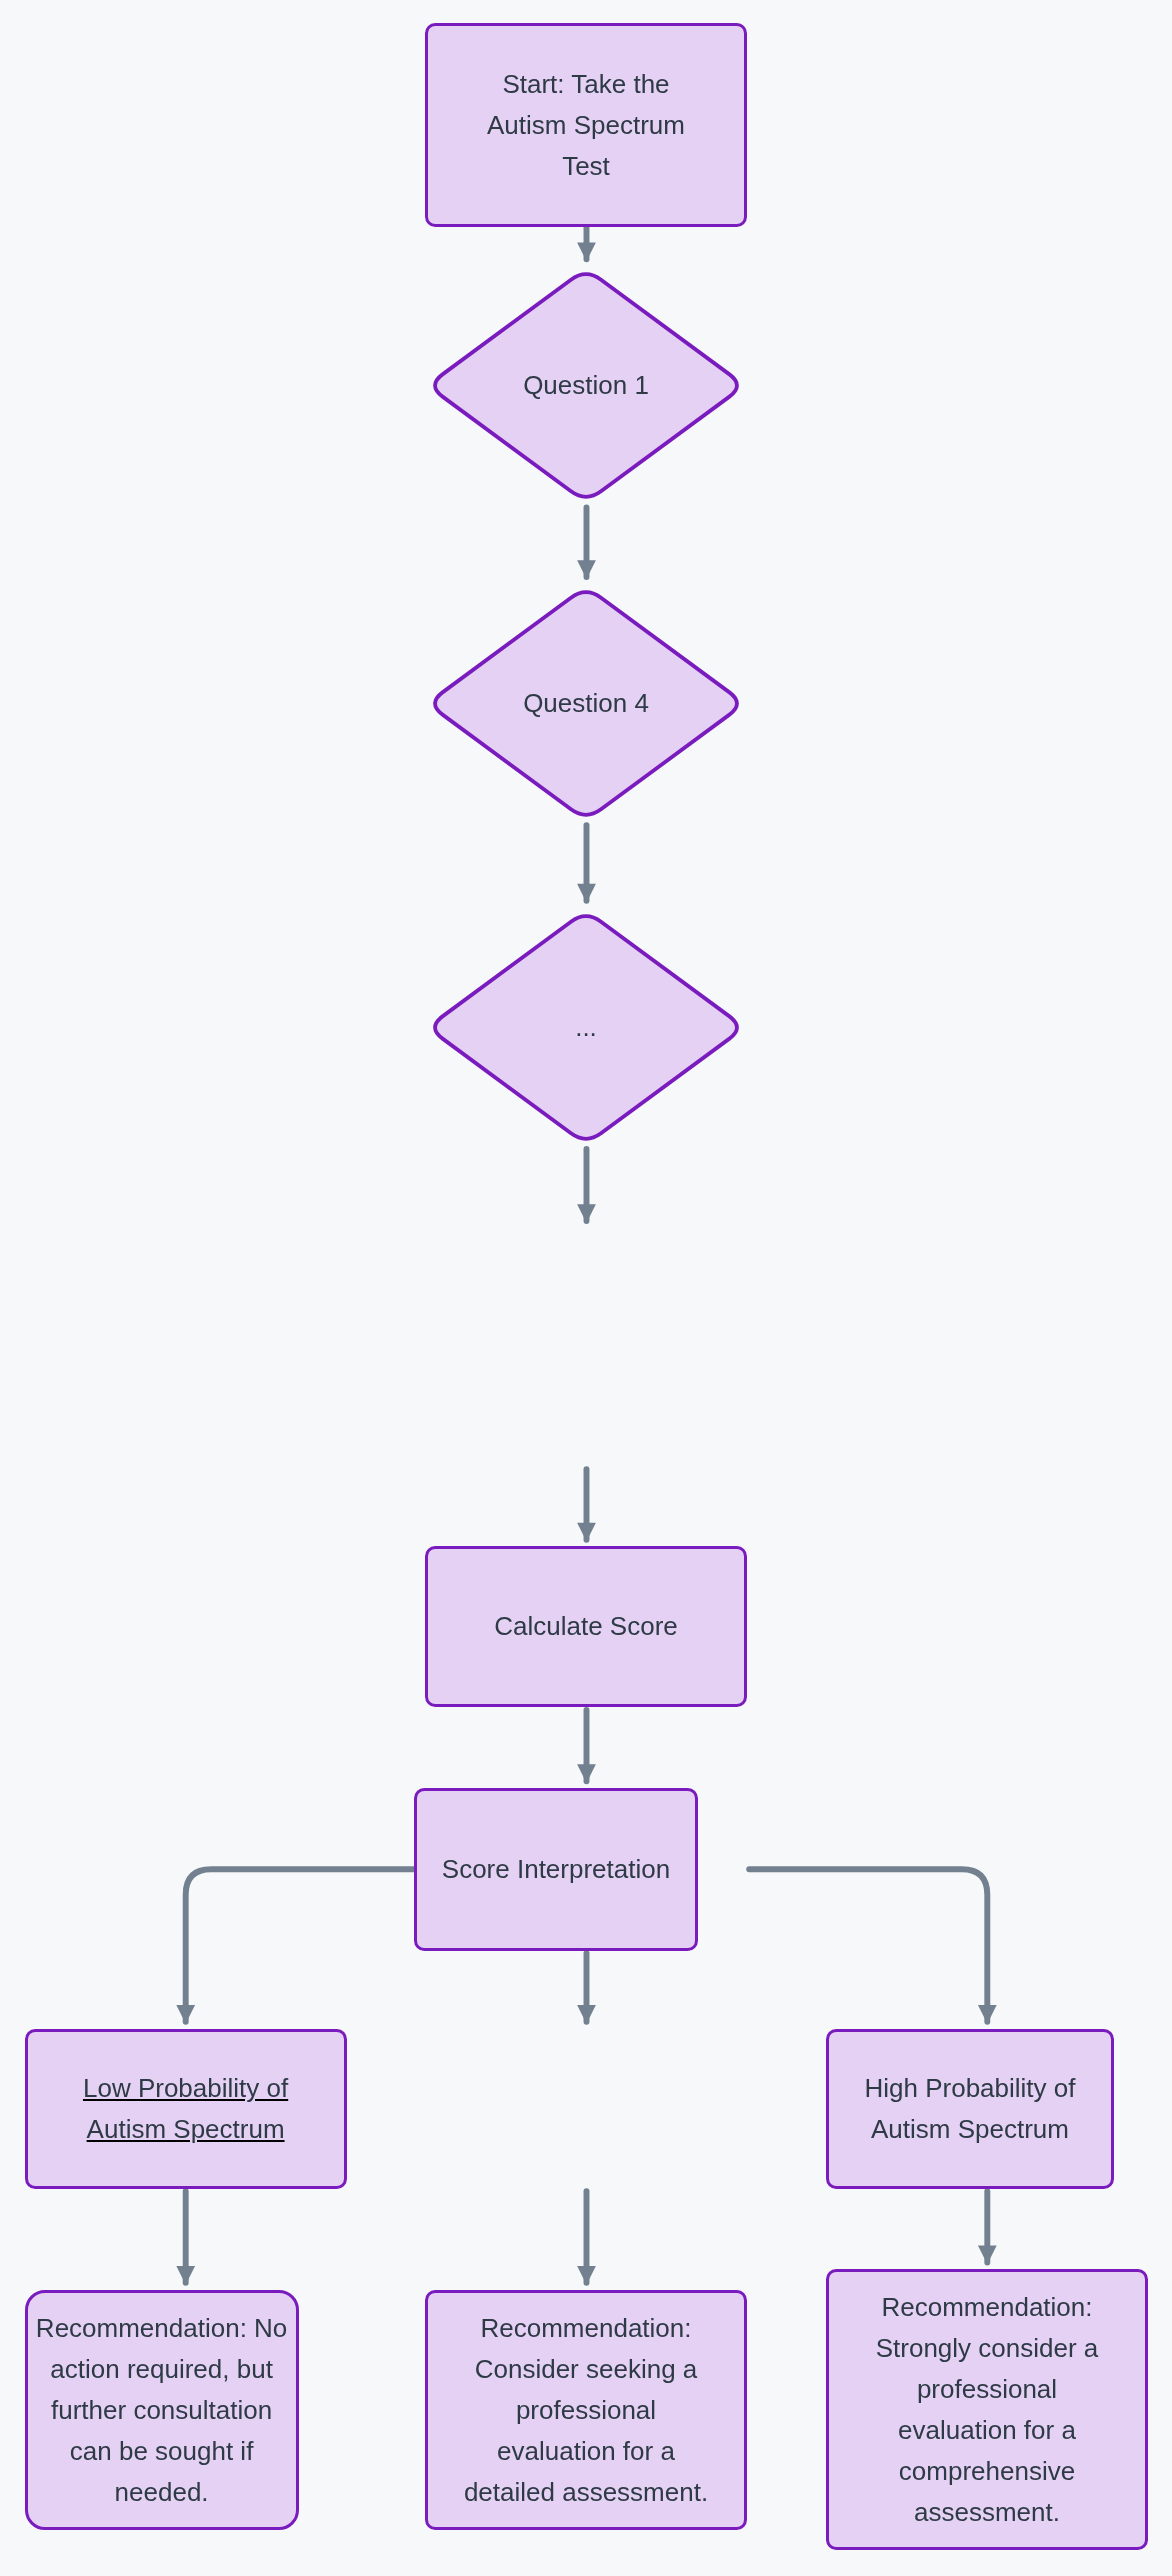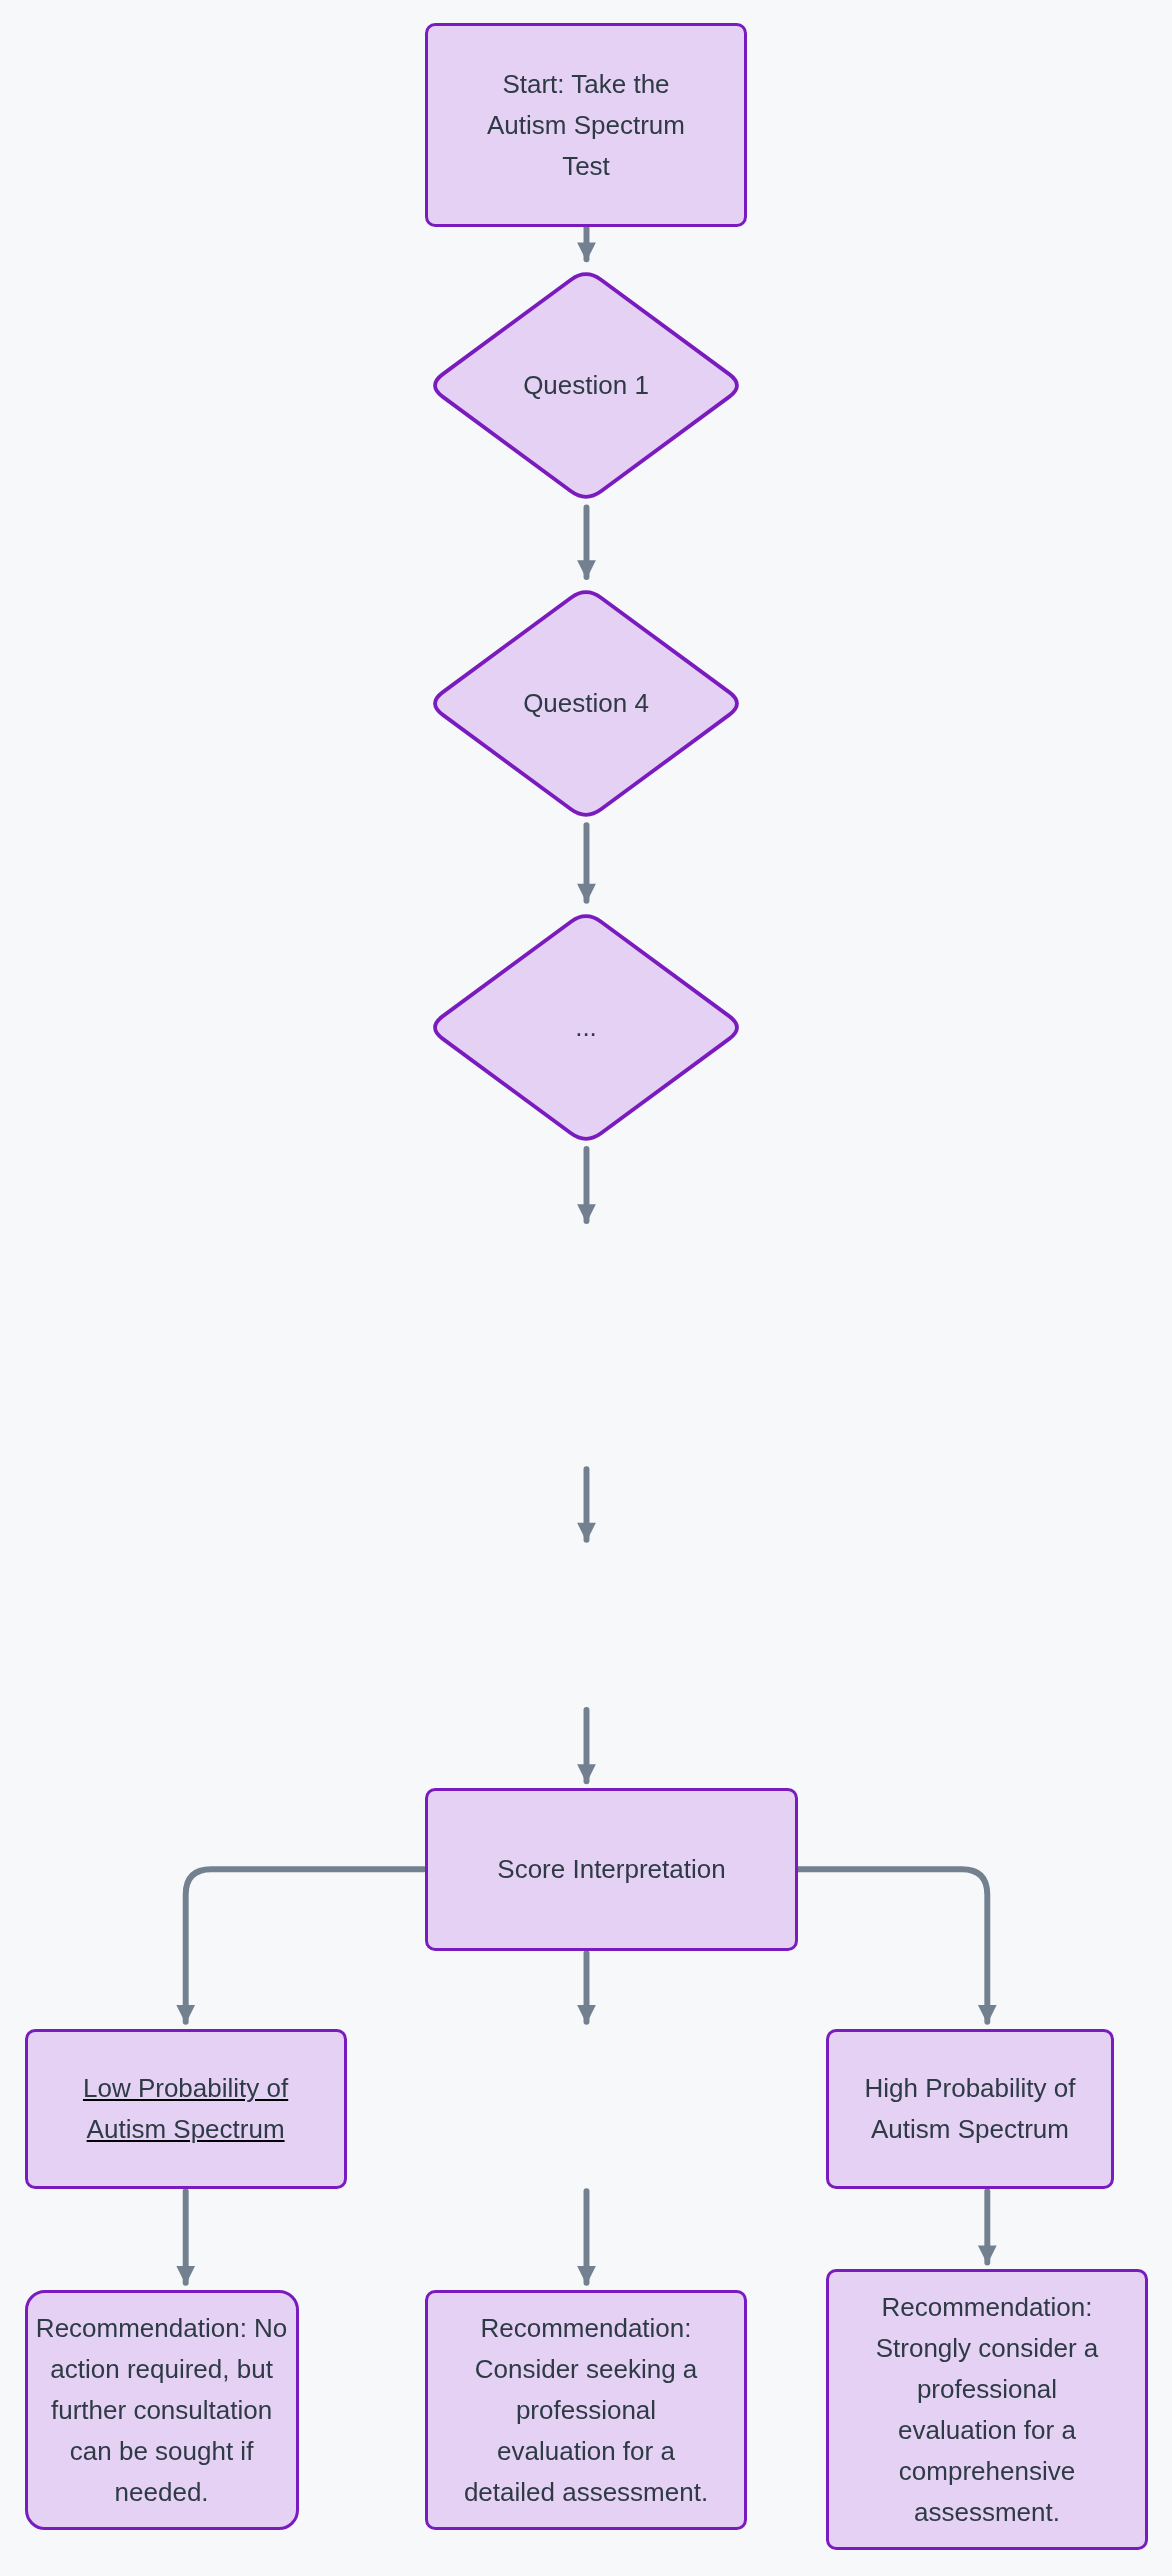--- a/index.html
+++ b/index.html
@@ -83,22 +83,25 @@
   </div>
 
   <div class="node diamond" style="left:425px;top:908px;width:322px;height:239px;">
     <svg viewBox="0 0 380 282">
       <path d="M172.3 16.1 Q190 3 207.7 16.1 L359.3 127.9 Q377 141 359.3 154.1 L207.7 265.9 Q190 279 172.3 265.9 L20.7 154.1 Q3 141 20.7 127.9 Z"></path>
     </svg>
     <div class="label">...</div>
   </div>
 
 
+  <div class="node rect" style="left:425px;top:1546px;width:322px;height:161px;">
+    <div class="label">Calculate Score</div>
+  </div>
 
-  <div class="node rect" style="left:425px;top:1788px;width:373px;height:163px;align-items:center;">
+  <div class="node rect" style="left:414px;top:1788px;width:284px;height:163px;align-items:center;">
     <div class="label">Score Interpretation</div>
   </div>
 
   <div class="node rect" style="left:24.6px;top:2029px;width:322px;height:160px;text-decoration:underline;">
     <div class="label">Low Probability of
 Autism Spectrum</div>
   </div>
 
 
   <div class="node rect" style="left:826px;top:2029px;width:288px;height:160px;">

